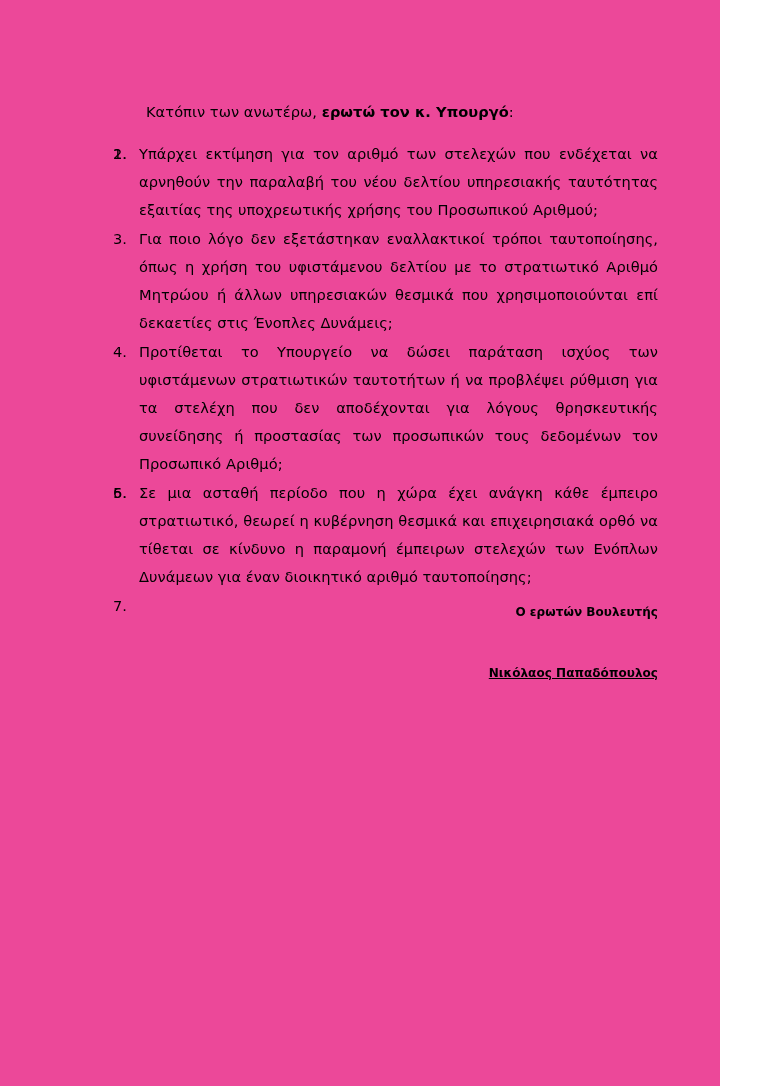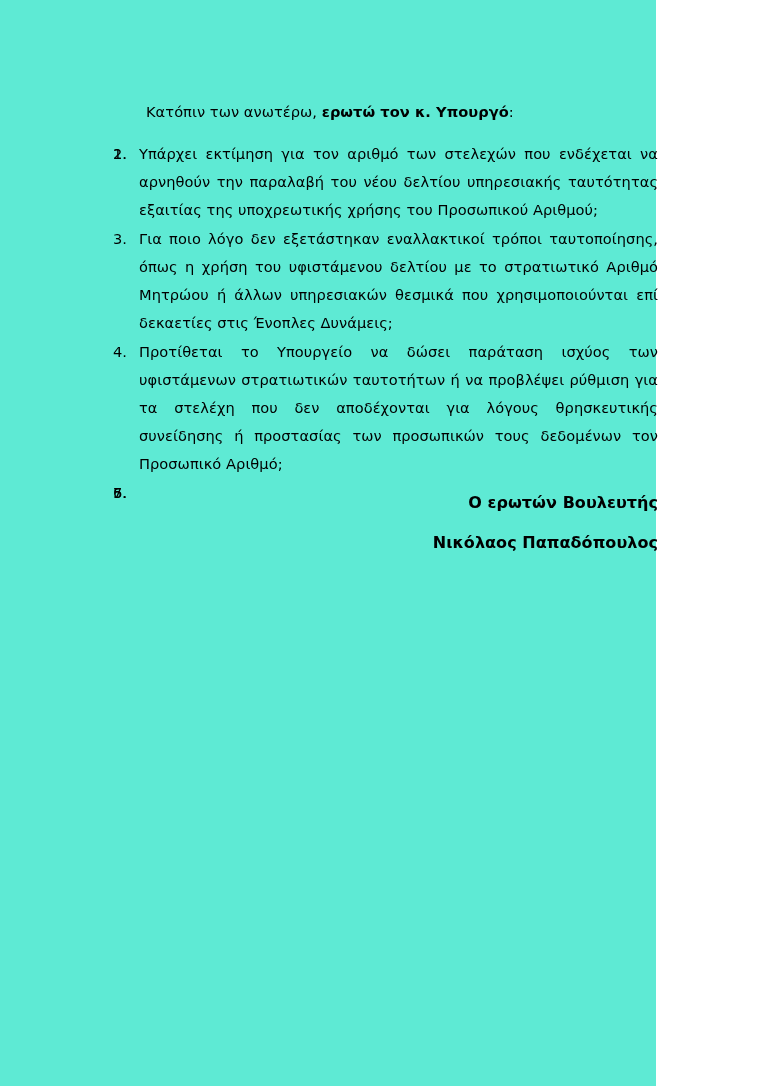--- a/index.html
+++ b/index.html
@@ -11,23 +11,23 @@
   body {
     width: 768px;
     height: 1086px;
     font-family: "DejaVu Sans", "Liberation Sans", sans-serif;
     color: #000000;
     -webkit-font-smoothing: antialiased;
   }
 
   .page {
     position: relative;
-    width: 656px;
+    width: 720px;
     height: 1086px;
-    background: #5eead4;
+    background: #ec4899;
     box-sizing: border-box;
   }
 
   .content {
     position: absolute;
     left: 113px;
     top: 100px;
     width: 545px;
   }
 
@@ -73,45 +73,46 @@
     font-style: italic;
   }
 
   
   .sigblock {
     margin-top: 10px;
   }
   .sigline {
     text-align: right;
     font-weight: bold;
-    font-size: 16px;
+    font-size: 12px;
     line-height: 1.9;
     letter-spacing: 0.05px;
   }
   .sigline.second {
-    margin-top: 10px;
+    margin-top: 38px;
+    text-decoration: underline;
   }
 </style>
 </head>
 <body>
 
 <div class="page">
   <div class="content">
 
     <p class="intro">
       <span>Κατόπιν των ανωτέρω, </span><span class="bold">ερωτώ τον κ. Υπουργό</span><span>:</span>
     </p>
 
     <ol class="qlist">
         <li class="qitem"><span class="qnum">1.</span></li>
         <li class="qitem"><span class="qnum">2.</span><span><span>Υπάρχει εκτίμηση για τον αριθμό των στελεχών που ενδέχεται να αρνηθούν την παραλαβή του νέου δελτίου υπηρεσιακής ταυτότητας εξαιτίας της υποχρεωτικής χρήσης του Προσωπικού Αριθμού;</span></span></li>
         <li class="qitem"><span class="qnum">3.</span><span><span>Για ποιο λόγο δεν εξετάστηκαν εναλλακτικοί τρόποι ταυτοποίησης, όπως η χρήση του υφιστάμενου δελτίου με το στρατιωτικό Αριθμό Μητρώου ή άλλων υπηρεσιακών θεσμικά που χρησιμοποιούνται επί δεκαετίες στις Ένοπλες Δυνάμεις;</span></span></li>
         <li class="qitem"><span class="qnum">4.</span><span><span>Προτίθεται το Υπουργείο να δώσει παράταση ισχύος των υφιστάμενων στρατιωτικών ταυτοτήτων ή να προβλέψει ρύθμιση για τα στελέχη που δεν αποδέχονται για λόγους θρησκευτικής συνείδησης ή προστασίας των προσωπικών τους δεδομένων τον Προσωπικό Αριθμό;</span></span></li>
         <li class="qitem"><span class="qnum">5.</span></li>
-        <li class="qitem"><span class="qnum">6.</span></li>
+        <li class="qitem"><span class="qnum">6.</span><span><span>Σε μια ασταθή περίοδο που η χώρα έχει ανάγκη κάθε έμπειρο στρατιωτικό, θεωρεί η κυβέρνηση θεσμικά και επιχειρησιακά ορθό να τίθεται σε κίνδυνο η παραμονή έμπειρων στελεχών των Ενόπλων Δυνάμεων για έναν διοικητικό αριθμό ταυτοποίησης;</span></span></li>
         <li class="qitem"><span class="qnum">7.</span></li>
       </ol>
 
     <div class="sigblock">
       <div class="sigline">Ο ερωτών Βουλευτής</div>
       <div class="sigline second">Νικόλαος Παπαδόπουλος</div>
     </div>
 
   </div>
 </div>

